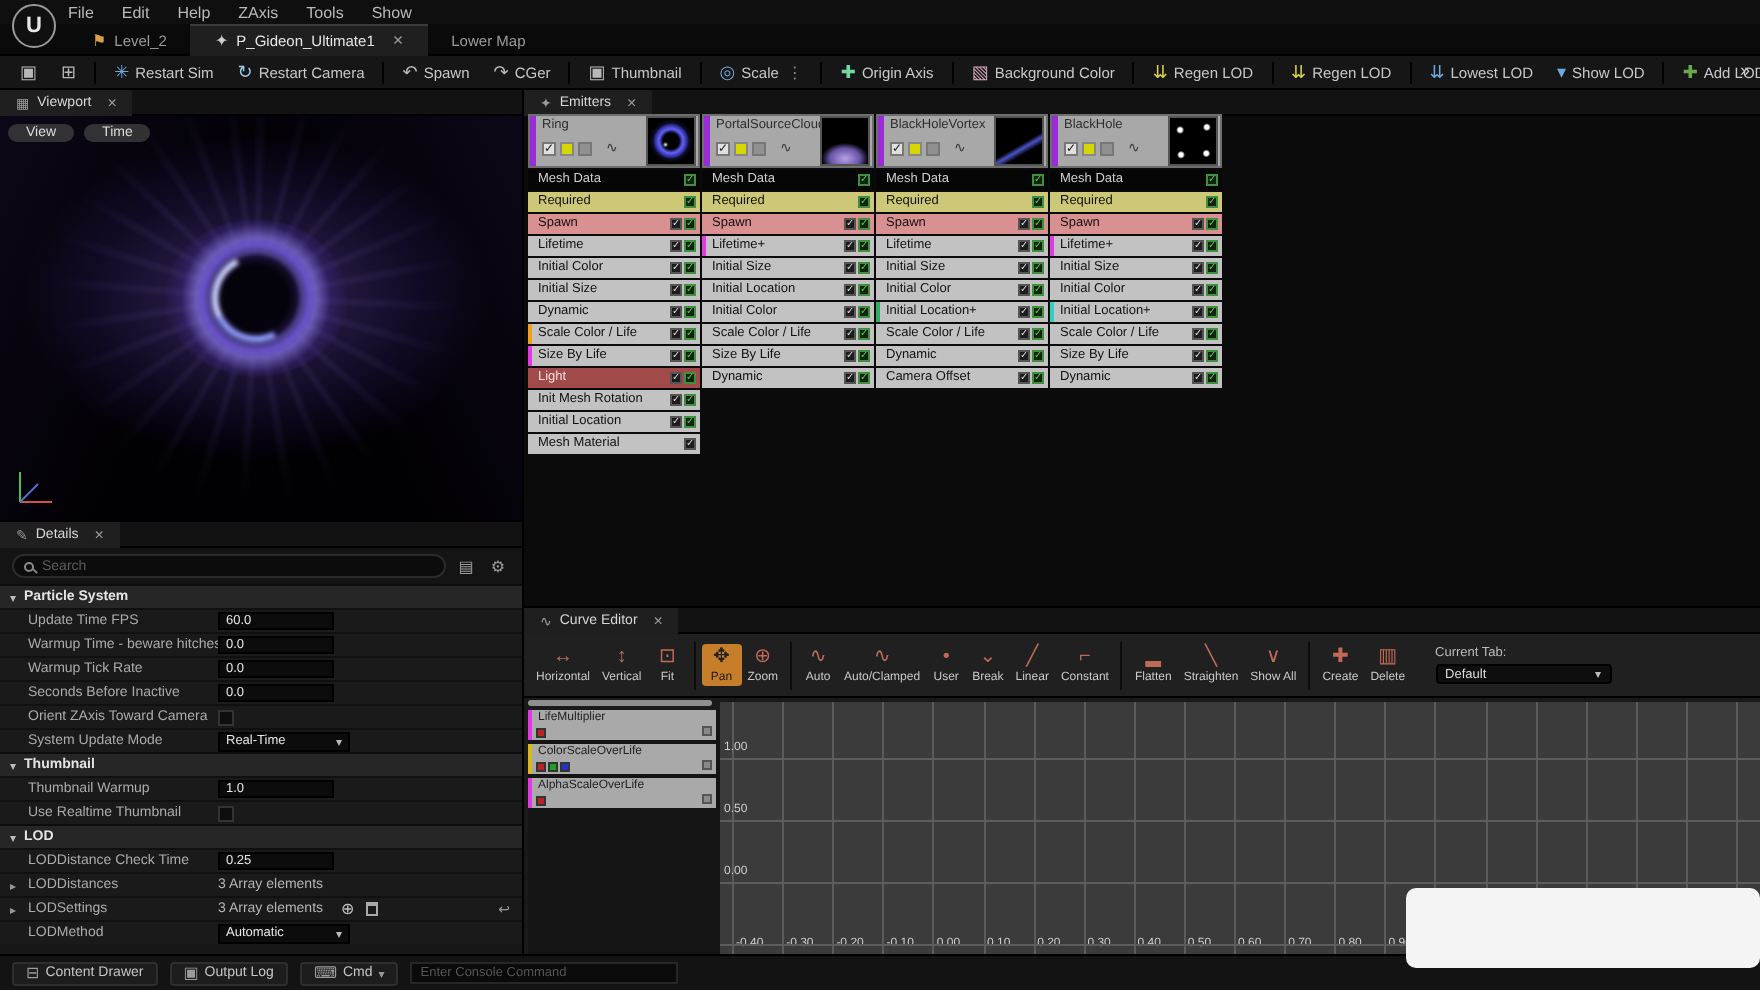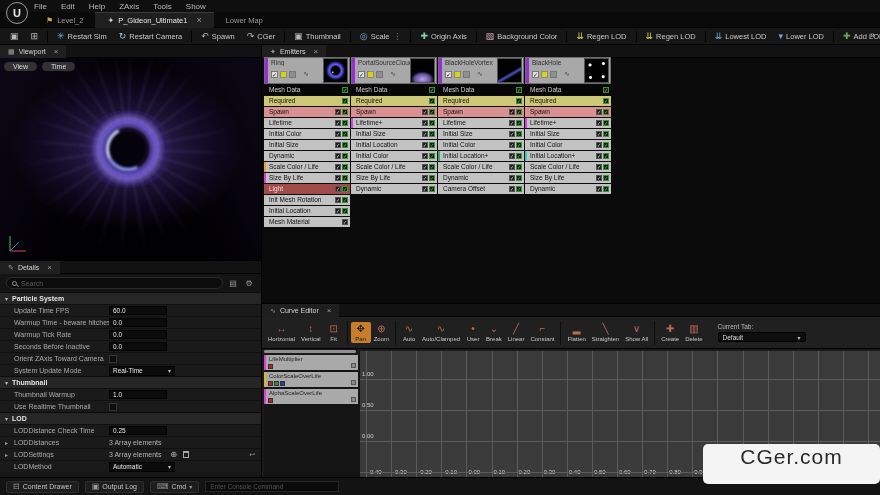--- a/index.html
+++ b/index.html
@@ -252,21 +252,21 @@
           <span class="tico" style="color: rgb(217, 210, 74);">⇊</span>
           <span>Regen LOD</span>
         </span>
         <span class="tsep"></span>
         <span class="tbtn">
           <span class="tico" style="color: rgb(111, 168, 220);">⇊</span>
           <span>Lowest LOD</span>
         </span>
         <span class="tbtn">
           <span class="tico" style="color: rgb(111, 168, 220);">▾</span>
-          <span>Lower LOD</span>
+          <span>Show LOD</span>
         </span>
         <span class="tsep"></span>
         <span class="tbtn">
           <span class="tico" style="color: rgb(106, 168, 79);">✚</span>
           <span>Add LOD</span>
         </span>
       </div>
     <div id="toolbar-overflow">»</div>
   </div>
 
@@ -932,16 +932,15 @@
     </span>
     <span class="sbtn">
       <span class="sico">⌨</span>
       <span>Cmd</span>
       <span class="sch">▾</span>
     </span>
     <input id="console-input" placeholder="Enter Console Command" style="">
   </div>
 
   <div id="watermark">
-    <div class="wm-title">CGer.com</div>
   </div>
 
 </div>
 
 </body></html>

